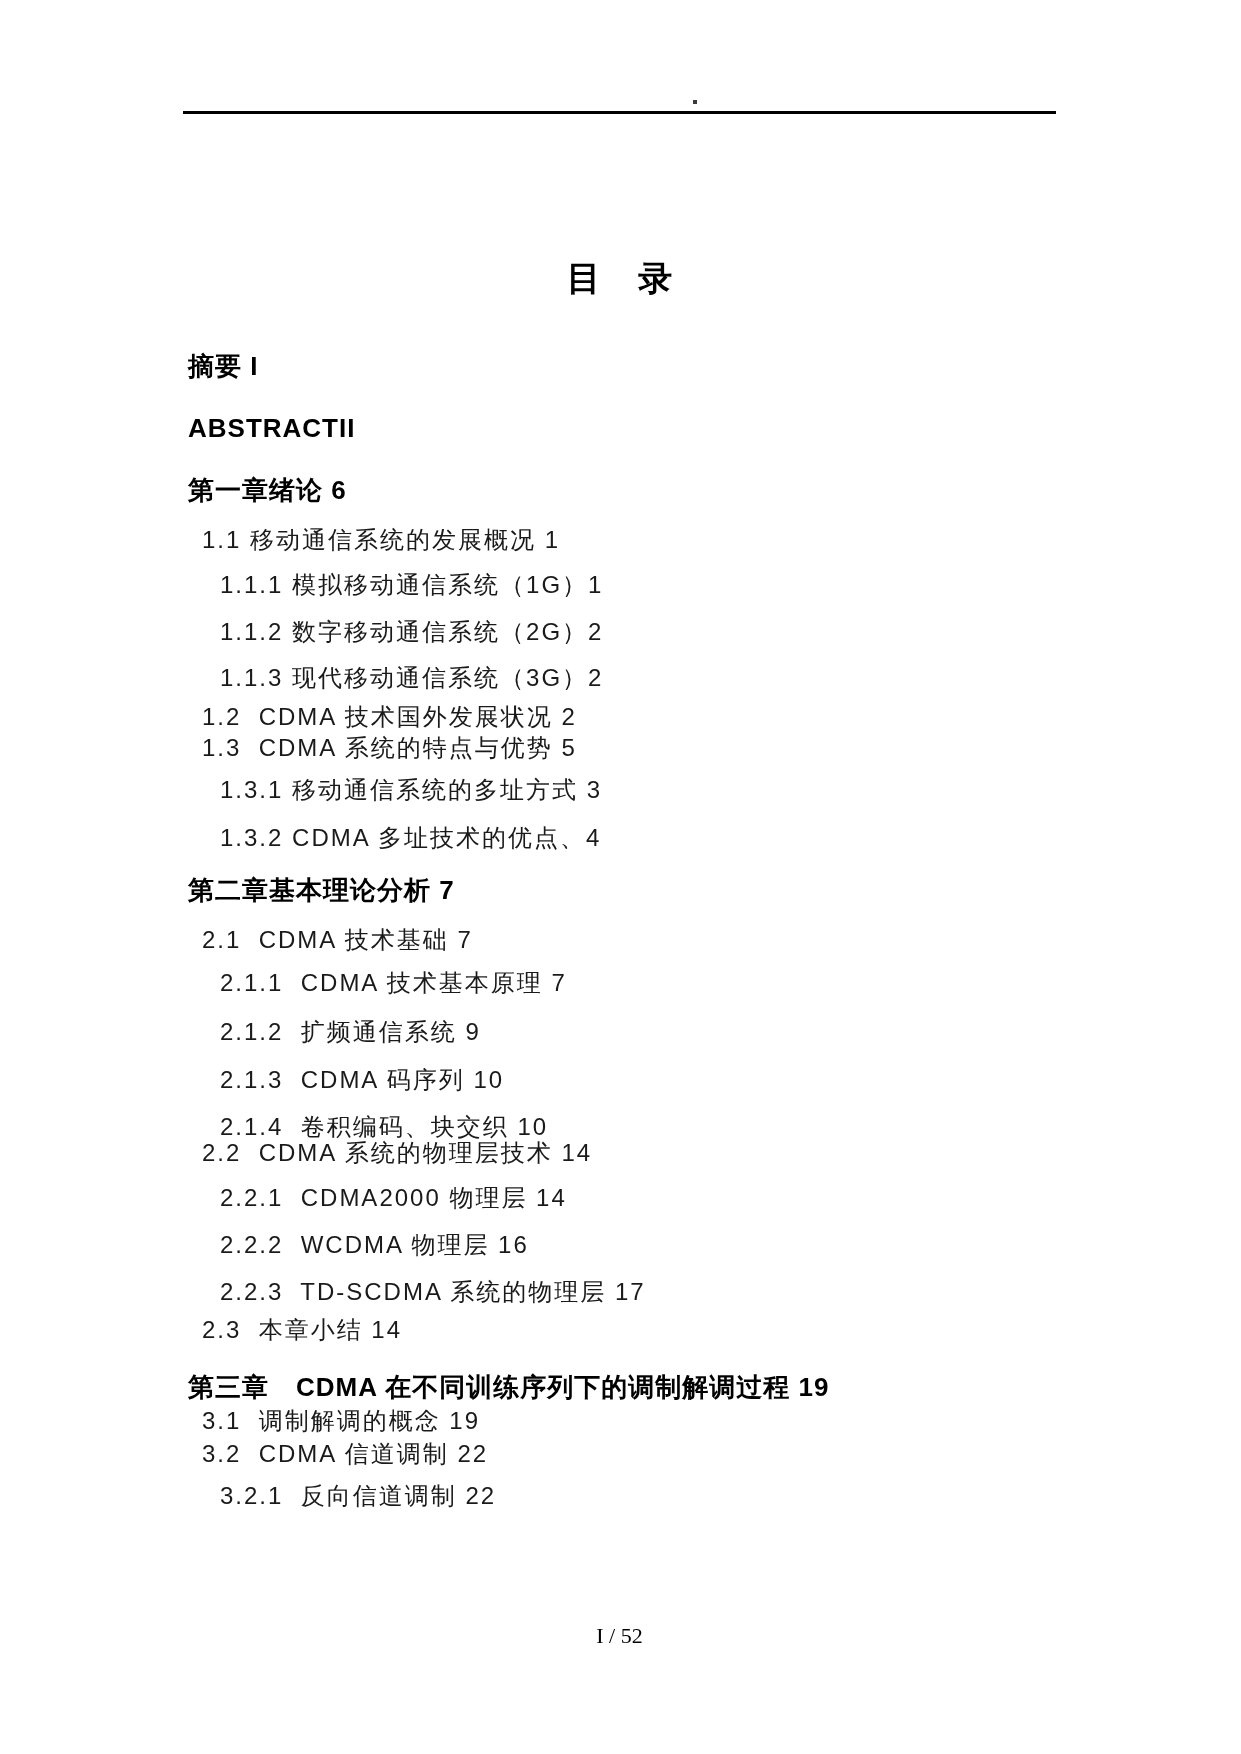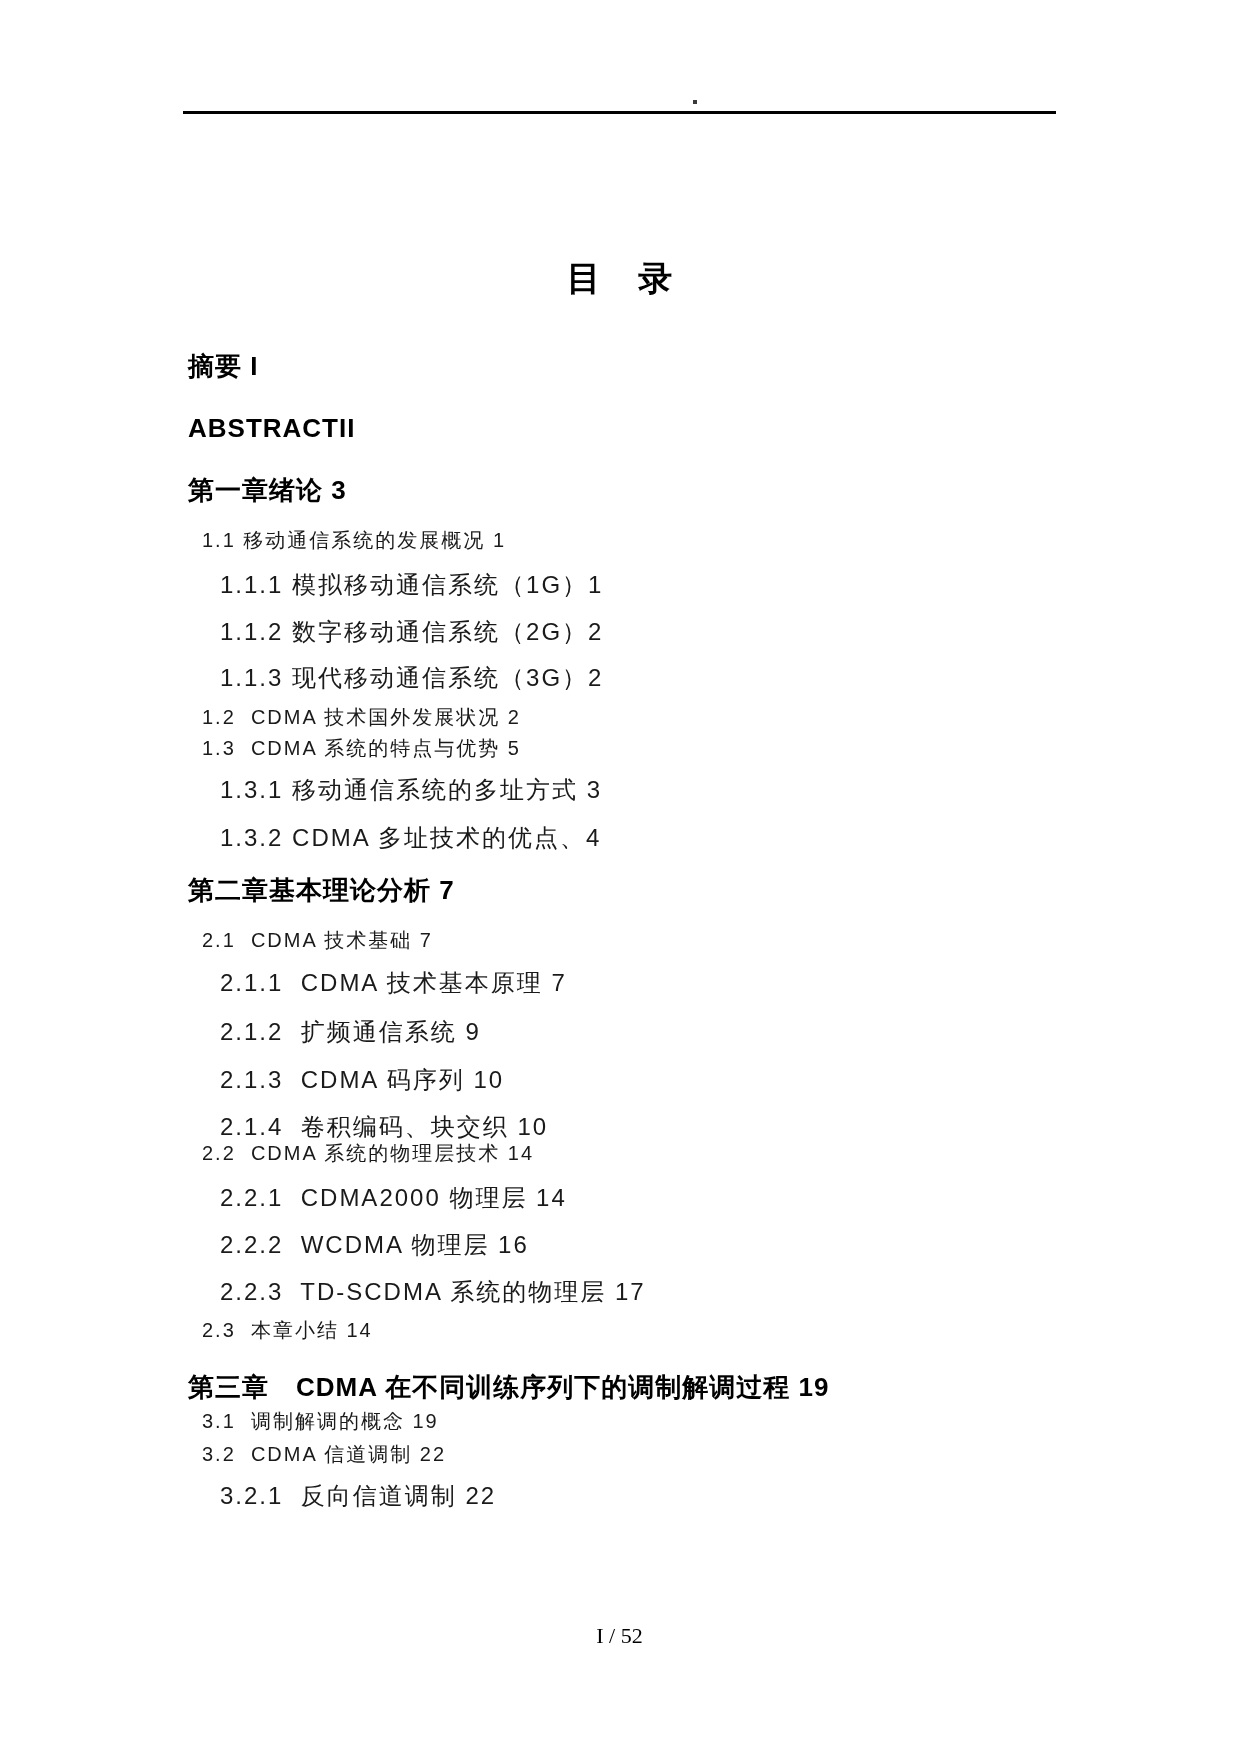--- a/index.html
+++ b/index.html
@@ -52,21 +52,21 @@
   .toc-l1 {
     font-weight: bold;
     font-size: 26px;
     line-height: 30px;
     padding-left: 5px;
     letter-spacing: 1px;
     white-space: pre-wrap;
     color: #000000;
   }
   .toc-l2 {
-    font-size: 20px;
+    font-size: 24px;
     line-height: 26px;
     padding-left: 19px;
     letter-spacing: 2px;
     white-space: pre-wrap;
     color: #1a1a1a;
   }
   .toc-l3 {
     font-size: 24px;
     line-height: 26px;
     padding-left: 37px;
@@ -92,21 +92,21 @@
 <div class="page">
 
   <div class="header-dot"></div>
   <div class="header-rule"></div>
 
   <div class="content">
     <div class="doc-title">目 录</div>
 
     <div class="toc-l1" style="margin-top:51px">摘要 I</div>
     <div class="toc-l1" style="margin-top:32px">ABSTRACTII</div>
-    <div class="toc-l1" style="margin-top:32px">第一章绪论 3</div>
+    <div class="toc-l1" style="margin-top:32px">第一章绪论 6</div>
     <div class="toc-l2" style="margin-top:22px">1.1 移动通信系统的发展概况 1</div>
     <div class="toc-l3" style="margin-top:19px">1.1.1 模拟移动通信系统（1G）1</div>
     <div class="toc-l3" style="margin-top:21px">1.1.2 数字移动通信系统（2G）2</div>
     <div class="toc-l3" style="margin-top:20px">1.1.3 现代移动通信系统（3G）2</div>
     <div class="toc-l2" style="margin-top:13px">1.2  CDMA 技术国外发展状况 2</div>
     <div class="toc-l2" style="margin-top:5px">1.3  CDMA 系统的特点与优势 5</div>
     <div class="toc-l3" style="margin-top:16px">1.3.1 移动通信系统的多址方式 3</div>
     <div class="toc-l3" style="margin-top:22px">1.3.2 CDMA 多址技术的优点、4</div>
     <div class="toc-l1" style="margin-top:24px">第二章基本理论分析 7</div>
     <div class="toc-l2" style="margin-top:22px">2.1  CDMA 技术基础 7</div>

